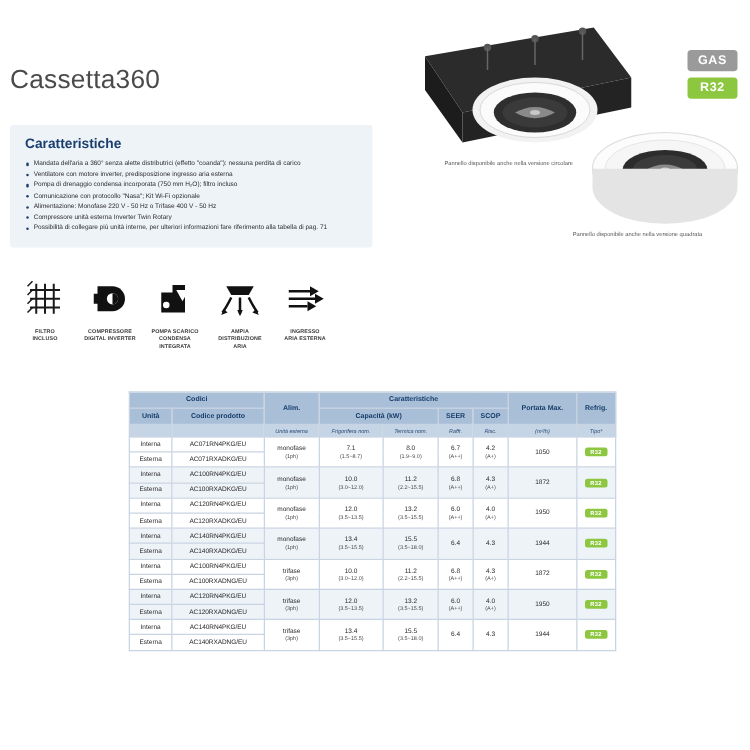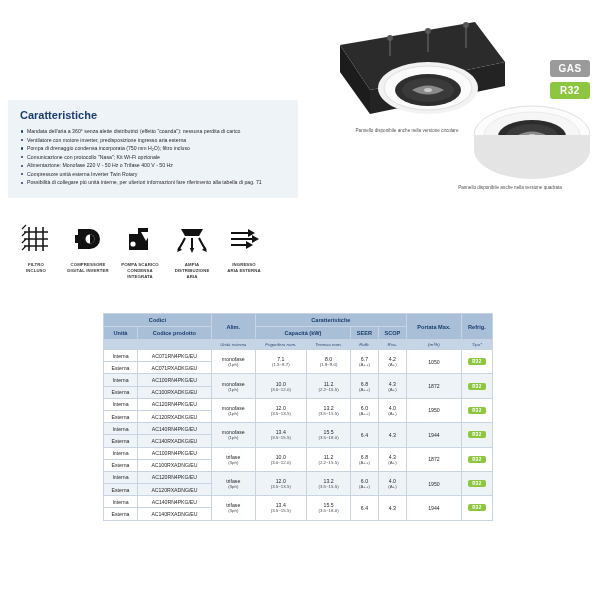--- a/index.html
+++ b/index.html
@@ -33,21 +33,21 @@
     align-items: flex-end;
   }
   .badge {
     width: 40px; height: 17px;
     border-radius: 3px;
     display: flex; align-items: center; justify-content: center;
     font-size: 10px; font-weight: bold;
     color: #ffffff;
     letter-spacing: 0.5px;
   }
-  .badge.gas { background: #9a9a9a; margin-top: 20px; }
+  .badge.gas { background: #9a9a9a; }
   .badge.r32 { background: #8dc63f; }
 
   
   .hero { position: absolute; left: 300px; top: 10px; width: 296px; height: 210px; }
   .hero-caption {
     position: absolute;
     font-size: 4.6px;
     color: #555;
     text-align: center;
     line-height: 1.5;
@@ -195,20 +195,21 @@
         <ellipse cx="232" cy="126" rx="26" ry="12" fill="#3b3b3b"></ellipse>
         <path d="M216 126 q16 -9 32 0 q-16 9 -32 0" fill="#8a8a8a"></path>
         <ellipse cx="232" cy="126" rx="4" ry="2" fill="#cfcfcf"></ellipse>
         <path d="M174 125 L174 140 A58 29 0 0 0 290 140 L290 125" fill="#e4e4e4"></path>
       </g>
     </svg>
   </div>
   <div class="hero-caption cap1">Pannello disponibile anche nella versione circolare</div>
   <div class="hero-caption cap2">Pannello disponibile anche nella versione quadrata</div>
 
+  <div class="title">Cassetta360</div>
 
   <div class="badges">
     <div class="badge gas">GAS</div>
     <div class="badge r32">R32</div>
   </div>
 
   <div class="features">
     <h2>Caratteristiche</h2>
     <ul>
       <li>Mandata dell'aria a 360° senza alette distributrici (effetto "coanda"): nessuna perdita di carico</li>

